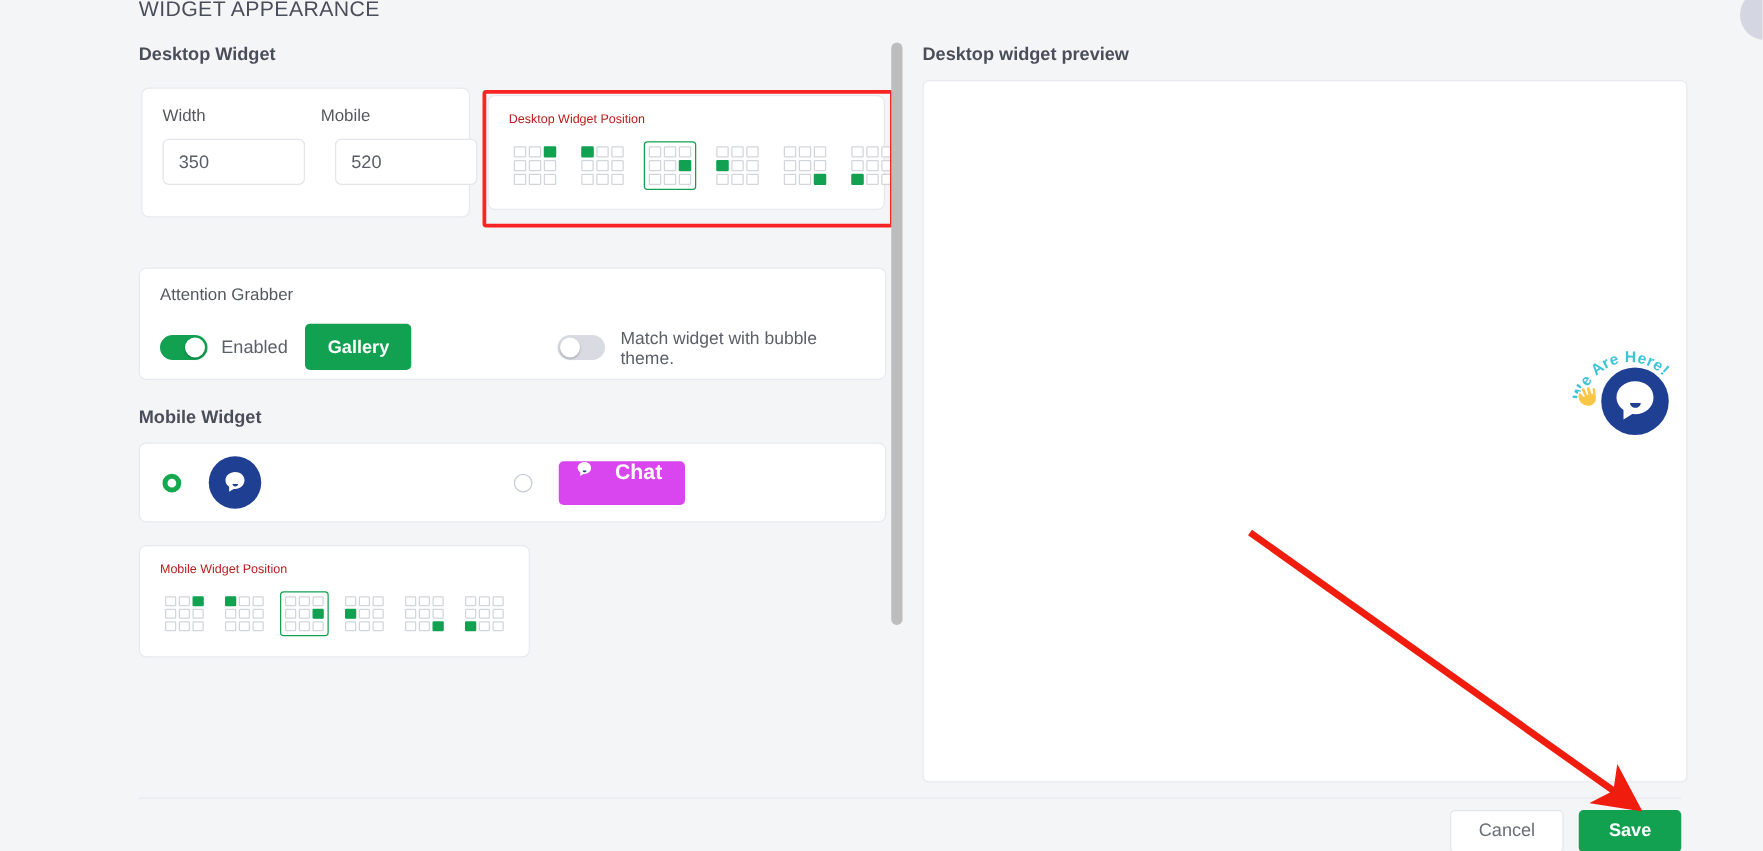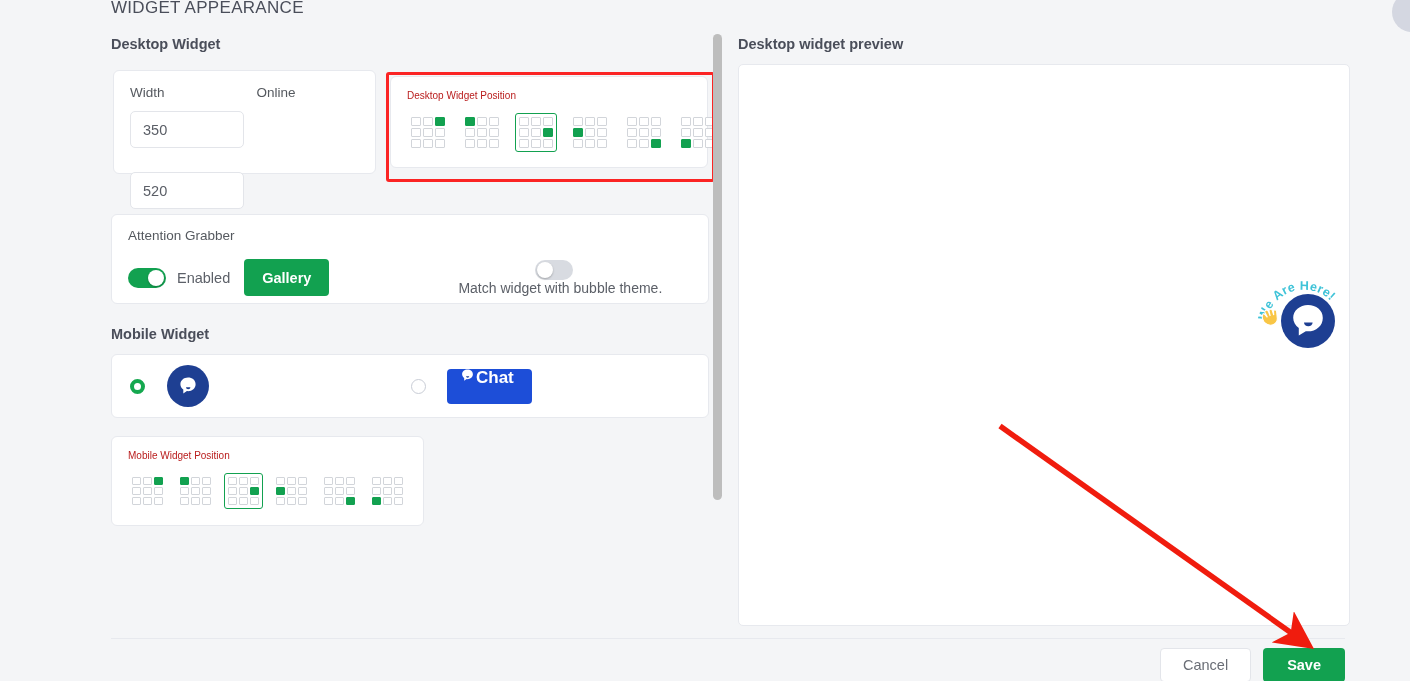--- a/index.html
+++ b/index.html
@@ -44,23 +44,23 @@
   }
   .bubble-icon svg{ display:block; }
 
   .btn-online{
     background:#1e3f92;color:#fff;border:none;border-radius:5px;
     height:38px; width:208px; font-size:19px; font-weight:700;
     display:flex;align-items:center; padding-left:16px; cursor:pointer;
     font-family:"Liberation Sans", sans-serif;
   }
   .btn-chat{
-    background:#1d4ed8;color:#fff;border:none;border-radius:4px;
+    background:#d946ef;color:#fff;border:none;border-radius:4px;
     height:35px; padding:0 18px 16px 12px; font-size:17px; font-weight:700;
-    display:flex;align-items:center;gap:0;cursor:pointer;
+    display:flex;align-items:center;gap:16px;cursor:pointer;
     font-family:"Liberation Sans", sans-serif;
   }
 
   
   .wh-card{ position:absolute; left:2px; top:118px; width:263px; height:104px; padding:14px 16px;}
   .wh-cols{ display:flex; gap:24px; }
   .wh-col{ width:106px;}
   .wh-label{ font-size:13.5px;color:#55595f;margin-bottom:9px;}
   .wh-input{
     width:114px;height:37px;border:1px solid #e3e5ea;border-radius:5px;background:#fff;
@@ -101,21 +101,21 @@
     background:#fff;box-shadow:0 1px 2px rgba(0,0,0,.25);
   }
   .toggle.on{ background:#12a150; }
   .toggle.on .knob{ left:20px; }
   .ag-en{ font-size:14.5px;color:#5c6068;margin-left:11px;}
   .btn-gallery{
     margin-left:14px;background:#12a150;color:#fff;border:none;border-radius:4px;
     height:37px;padding:0 18px;font-size:14.5px;font-weight:700;cursor:pointer;
     font-family:"Liberation Sans",sans-serif;
   }
-  .match-wrap{ display:flex;align-items:center;margin-left:117px;flex-direction:column;}
+  .match-wrap{ display:flex;align-items:center;margin-left:117px;}
   .match-txt{ font-size:14px;color:#5c6068;margin-left:12px;}
 
   
   .prev-label{ font-size:14.5px;color:#4a4e5a;font-weight:700;margin-bottom:12px;}
   .prev-box{
     height:562px;background:#fff;border:1px solid #e7e9ee;border-radius:5px;position:relative;
   }
   .prev-widget{ position:absolute; right:1px; bottom:270px; width:96px;height:86px;}
 
   
@@ -157,24 +157,24 @@
     <div class="label-head">Desktop Widget</div>
 
 
     <div style="position:relative;height:124px;margin-top:18px;">
       <div class="card wh-card" style="top:0;">
         <div class="wh-cols">
           <div class="wh-col">
             <div class="wh-label">Width</div>
           </div>
           <div class="wh-col">
-            <div class="wh-label">Online</div>
+            <div class="wh-label">Mobile</div>
           </div>
         </div>
-        <div class="wh-cols" style="margin-top:2px;flex-direction:column;">
+        <div class="wh-cols" style="margin-top:2px;">
           <input class="wh-input" value="350" style="">
           <input class="wh-input" value="520" style="">
         </div>
       </div>
 
       <div class="card pos-card" style="position:absolute;left:279px;top:6px;width:318px;height:92px;">
         <div class="pos-title">Desktop Widget Position</div>
         <div class="pos-row" id="desktop-pos-row">
             <div class="pos-opt">
               <div class="pos-cell"></div>

